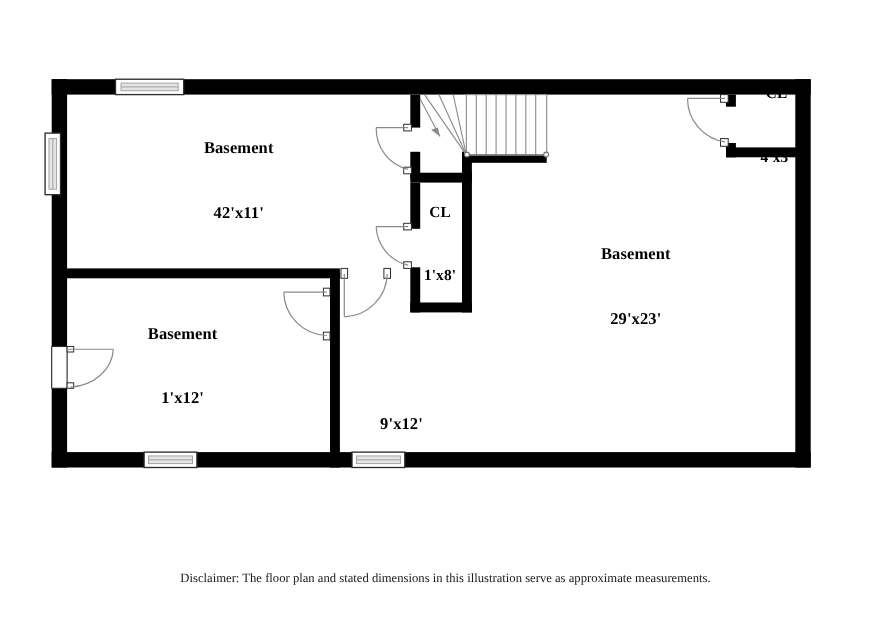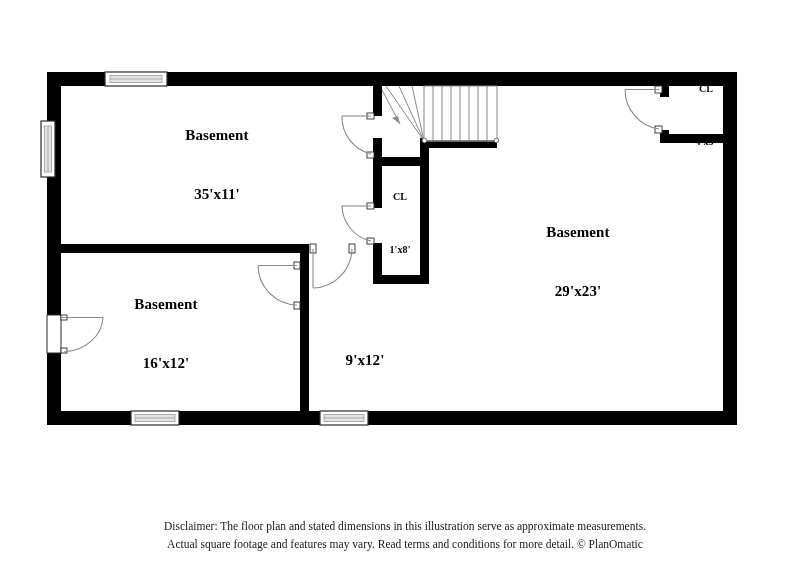--- a/index.html
+++ b/index.html
@@ -42,21 +42,21 @@
     display: block;
     font-size: 15px;
   }
   .room-label .lbl-dims {
     display: block;
     font-size: 15px;
     margin-top: 41px;
   }
   .room-label.size-sm .lbl-name,
   .room-label.size-sm .lbl-dims {
-    font-size: 10px;
+    font-size: 14px;
   }
   .room-label.dims-only .lbl-dims {
     font-size: 15px;
   }
   #disclaimer {
     position: absolute;
     left: 0;
     top: 518px;
     width: 800px;
     text-align: center;
@@ -214,45 +214,44 @@
         <rect x="655" y="86" width="7" height="7" fill="#ffffff" stroke="#2b2b2b" stroke-width="0.9"></rect>
         <rect x="655" y="126" width="7" height="7" fill="#ffffff" stroke="#2b2b2b" stroke-width="0.9"></rect>
         <line x1="659" y1="89.5" x2="625" y2="89.5" stroke="#8a8a8a" stroke-width="1.1"></line>
         <path d="M625,89.5 A40,40 0 0 0 659,129" stroke="#8a8a8a" stroke-width="1.1" fill="none"></path>
       </g>
     </g>
   </svg>
 
   <div class="room-label" style="left:217px; top:165px;">
     <span class="lbl-name">Basement</span>
-    <span class="lbl-dims">35'x11'</span>
+    <span class="lbl-dims">42'x11'</span>
   </div>
 
   <div class="room-label size-sm" style="left:400px; top:223px;">
     <span class="lbl-name">CL</span>
     <span class="lbl-dims">1'x8'</span>
   </div>
 
   <div class="room-label size-sm" style="left:706px; top:115px;">
     <span class="lbl-name">CL</span>
     <span class="lbl-dims">4'x3'</span>
   </div>
 
   <div class="room-label" style="left:578px; top:262px;">
     <span class="lbl-name">Basement</span>
     <span class="lbl-dims">29'x23'</span>
   </div>
 
   <div class="room-label" style="left:166px; top:334px;">
     <span class="lbl-name">Basement</span>
-    <span class="lbl-dims">16'x12'</span>
-  </div>
-
-  <div class="room-label dims-only" style="left:365px; top:340px;">
+    <span class="lbl-dims">1'x12'</span>
+  </div>
+
+  <div class="room-label dims-only" style="left:365px; top:366px;">
     <span class="lbl-dims">9'x12'</span>
   </div>
 
   <div id="disclaimer">
     <div>Disclaimer: The floor plan and stated dimensions in this illustration serve as approximate measurements.</div>
-    <div>Actual square footage and features may vary. Read terms and conditions for more detail. © PlanOmatic</div>
   </div>
 
 </div>
 
 </body></html>

